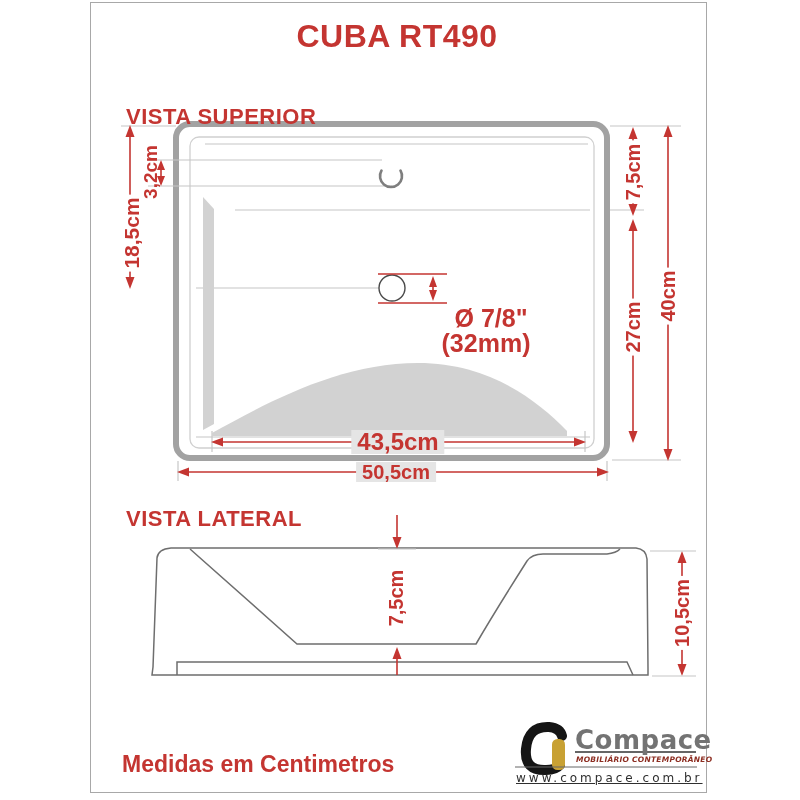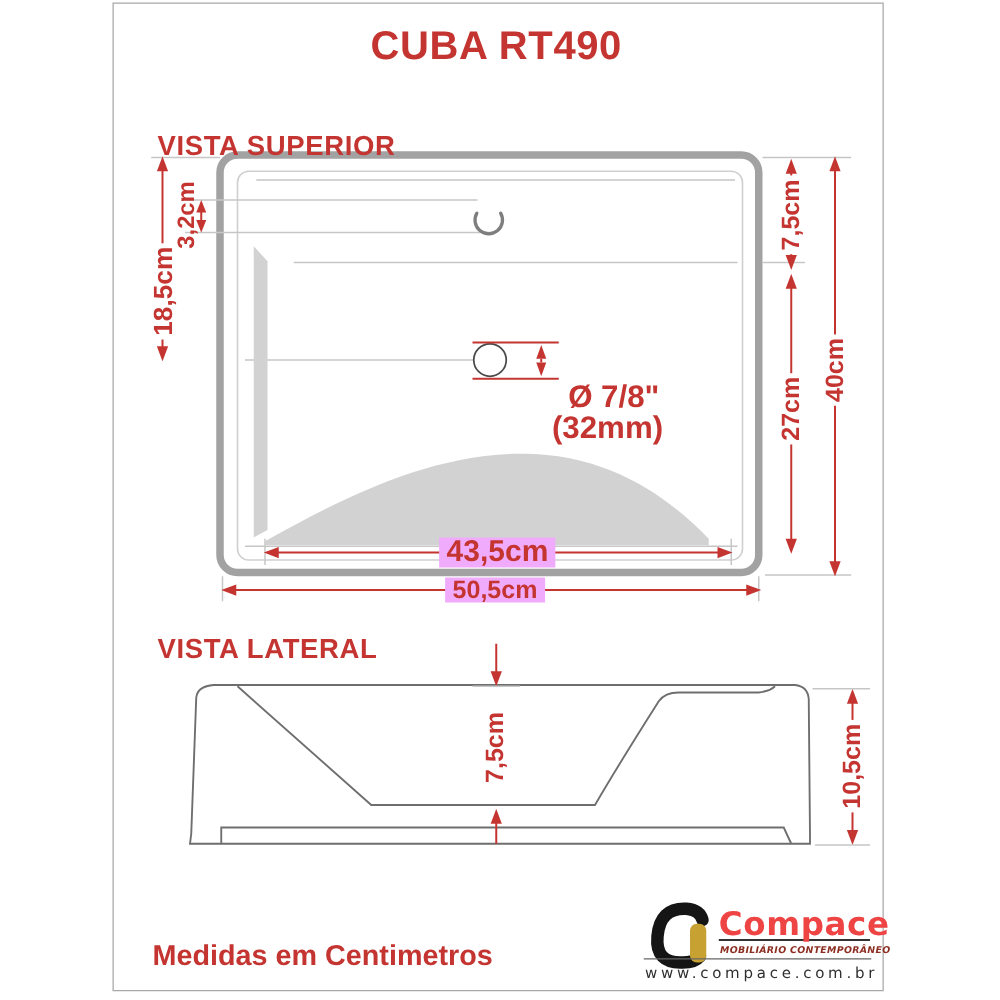--- a/index.html
+++ b/index.html
@@ -19,26 +19,26 @@
     font-size:32px;letter-spacing:0.5px;
     transform:translate(-50%,-50%);
   }
   .viewlbl{font-size:22px;letter-spacing:0.5px;margin-top:18px;}
   .dimv{
     transform:translate(-50%,-50%) rotate(-90deg);
     background:#fff;padding:2px 3px;
   }
   .dimh{
     transform:translate(-50%,-50%);
-    background:#f0abfc;padding:0 6px;
+    background:#e5e5e5;padding:0 6px;
   }
   .note{font-size:23px;text-align:right;}
   .brandname{
     font-family:"DejaVu Sans", sans-serif;
-    font-size:26px;font-weight:bold;color:#ef4444;letter-spacing:0.5px;
+    font-size:26px;font-weight:bold;color:#737373;letter-spacing:0.5px;
   }
   .brandtag{
     font-family:"DejaVu Sans", sans-serif;
     font-size:7.5px;font-weight:bold;color:#8d2e22;letter-spacing:0.25px;font-style:italic;
   }
   .brandurl{
     font-family:"DejaVu Sans", sans-serif;
     font-size:12px;color:#2f2f2f;letter-spacing:3px;
   }
 </style>
@@ -159,13 +159,13 @@
 
 <div class="lbl red viewlbl" style="left:126px;top:490px;">VISTA LATERAL</div>
 
 <div class="lbl red dimv" style="left:396px;top:598px;font-size:20px;background:transparent;">7,5cm</div>
 <div class="lbl red dimv" style="left:682px;top:613px;font-size:20px;">10,5cm</div>
 
 <div class="lbl red note" style="left:122px;top:753px;">Medidas em Centimetros</div>
 
 <div class="lbl brandname" style="left:575px;top:727px;">Compace</div>
 <div class="lbl brandtag" style="left:576px;top:756px;">MOBILIÁRIO CONTEMPORÂNEO</div>
-<div class="lbl brandurl" style="left:516px;top:772px;">www.compace.com.br</div>
+<div class="lbl brandurl" style="left:516px;top:772px;text-decoration:underline;">www.compace.com.br</div>
 
 </body></html>

